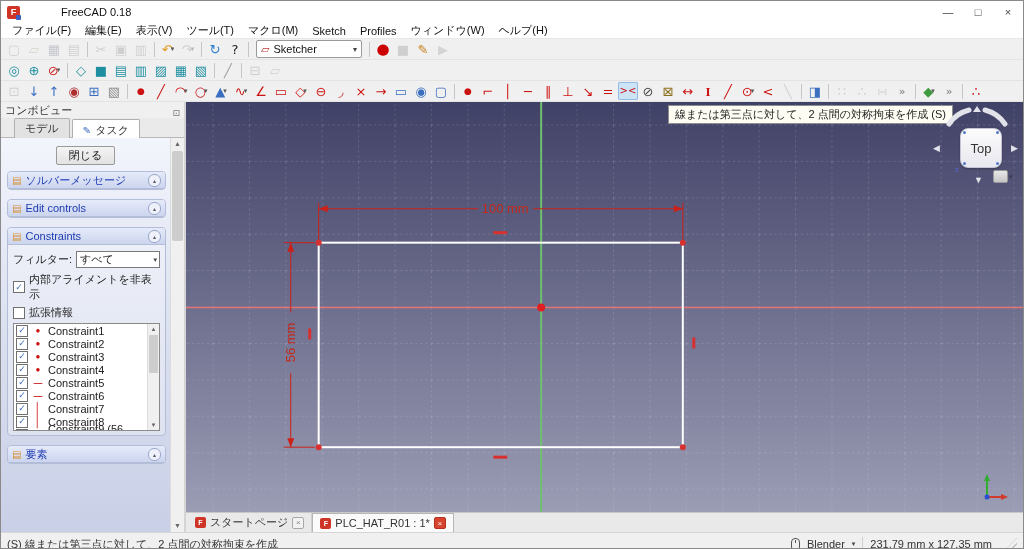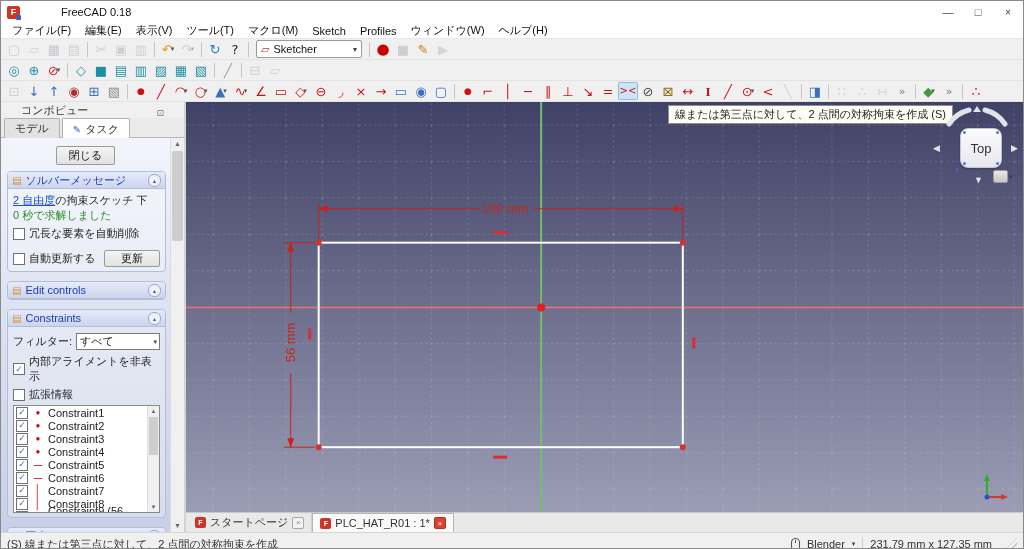--- a/index.html
+++ b/index.html
@@ -26,23 +26,23 @@
   .tbi.active{background:#cde4f7;box-shadow:inset 0 0 0 1px #8fbce4;}
   .ddm{font-size:7px;color:#555;margin-left:-2px;}
   .wbcombo{display:inline-flex;align-items:center;height:16px;border:1px solid #9a9a9a;background:#fff;border-radius:2px;
            padding:0 4px;margin:0 4px;min-width:96px;}
   .wbicon{color:#c23a3a;font-size:11px;margin-right:4px;}
   .wbtext{font-size:11px;color:#111;flex:1;}
   .wbarrow{font-size:8px;color:#444;margin-left:6px;}
   
   .main{display:flex;height:430px;}
   .panel{width:185px;flex:none;background:#f0f0f0;border-right:2px solid #d4d4d4;display:flex;flex-direction:column;box-sizing:border-box;}
-  .ptitle{height:16px;display:flex;align-items:flex-end;padding:0 20px;font-size:11px;color:#333;}
+  .ptitle{height:16px;display:flex;align-items:flex-end;padding:0 4px;font-size:11px;color:#333;}
   .pfloat{margin-left:auto;color:#777;font-size:9px;}
-  .ptabs{height:19px;display:flex;align-items:center;background:#eaeaea;border-bottom:1px solid #b8b8b8;padding-left:3px;}
+  .ptabs{height:19px;display:flex;align-items:flex-start;background:#eaeaea;border-bottom:1px solid #b8b8b8;padding-left:13px;}
   .ptab{padding:2px 10px 2px 10px;font-size:11px;border:1px solid #b0b0b0;border-bottom:none;background:#e2e2e2;color:#333;margin-right:2px;border-radius:2px 2px 0 0;}
   .ptab.active{background:#fff;position:relative;top:1px;padding-top:3px;}
   .ptab.active::before{content:"✎";color:#3a6fc0;margin-right:4px;font-size:10px;}
   .pcontent{flex:1;position:relative;overflow:hidden;background:linear-gradient(180deg,#f3f5fc 0%,#dde2f1 45%,#c9cfe6 100%);padding:0 14px 0 0;}
   .pscroll{position:absolute;right:0;top:0;bottom:0;width:13px;background:#f0f0f0;border-left:1px solid #dcdcdc;}
   .pscroll .up{position:absolute;top:0;left:0;right:0;height:12px;color:#666;font-size:7px;text-align:center;line-height:12px;}
   .pscroll .dn{position:absolute;bottom:0;left:0;right:0;height:12px;color:#666;font-size:7px;text-align:center;line-height:12px;}
   .pscroll .thumb{position:absolute;top:13px;left:1px;right:1px;height:90px;background:#cdcdcd;border-radius:2px;}
   .closewrap{text-align:center;margin:8px 0 6px 0;}
   .btn{display:inline-block;background:linear-gradient(#f4f4f4,#e2e2e2);border:1px solid #9a9a9a;border-radius:2px;
@@ -413,35 +413,20 @@
         <div class="closewrap">
           <span class="btn">閉じる</span>
         </div>
 
         <div class="gbox">
           <div class="gtitle">
             <span class="gi"></span>
             <span class="gt">ソルバーメッセージ</span>
             <span class="gc"></span>
           </div>
-          <div class="gbody">
-            <div>
-              <span class="link">2 自由度</span><span>の拘束スケッチ 下</span>
-            </div>
-            <div class="green">0 秒で求解しました</div>
-            <div class="cbrow">
-              <span class="cb"></span>
-              <span>冗長な要素を自動削除</span>
-            </div>
-            <div class="updrow">
-              <span class="cb"></span>
-              <span style="margin-left:4px">自動更新する</span>
-              <span class="btn">更新</span>
-            </div>
-          </div>
         </div>
 
         <div class="gbox">
           <div class="gtitle" style="border-radius:3px">
             <span class="gi"></span>
             <span class="gt">Edit controls</span>
             <span class="gc"></span>
           </div>
         </div>
 

